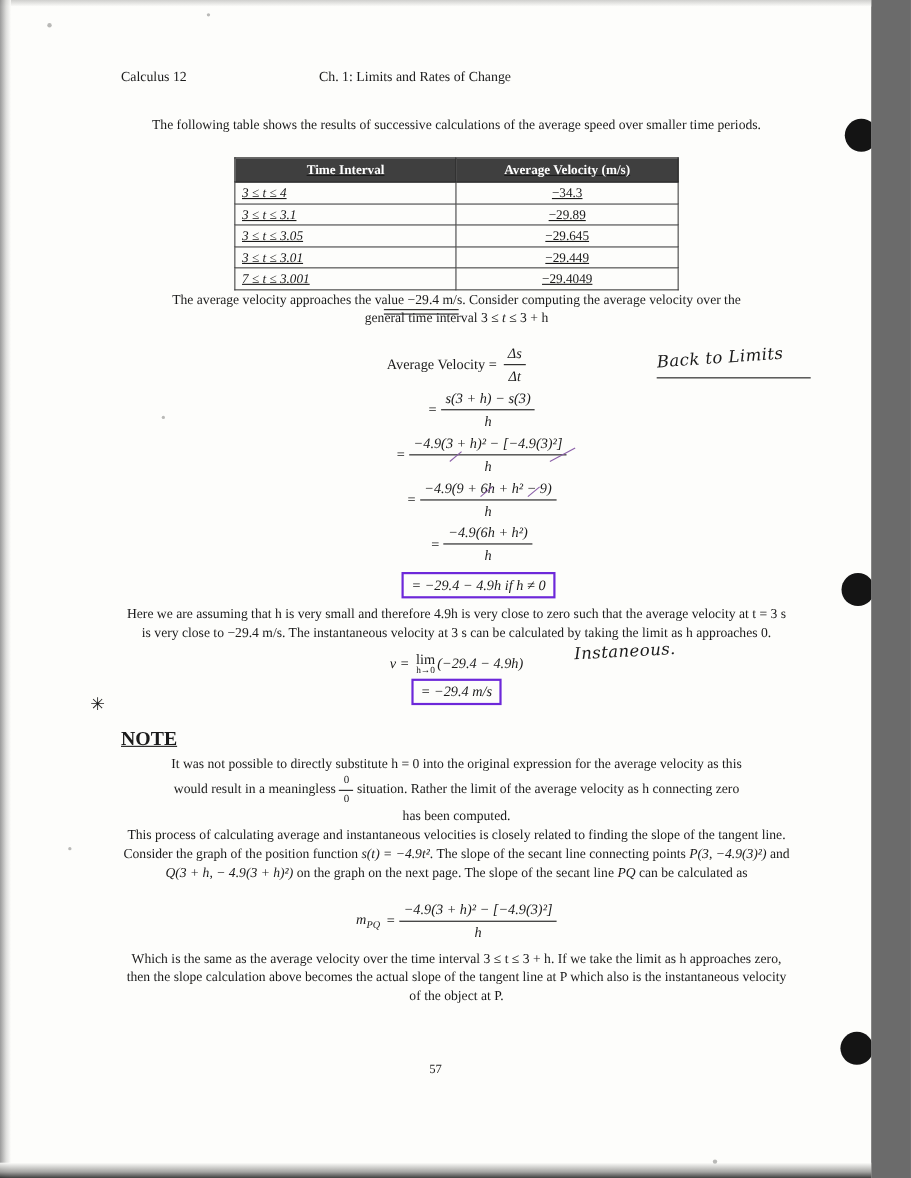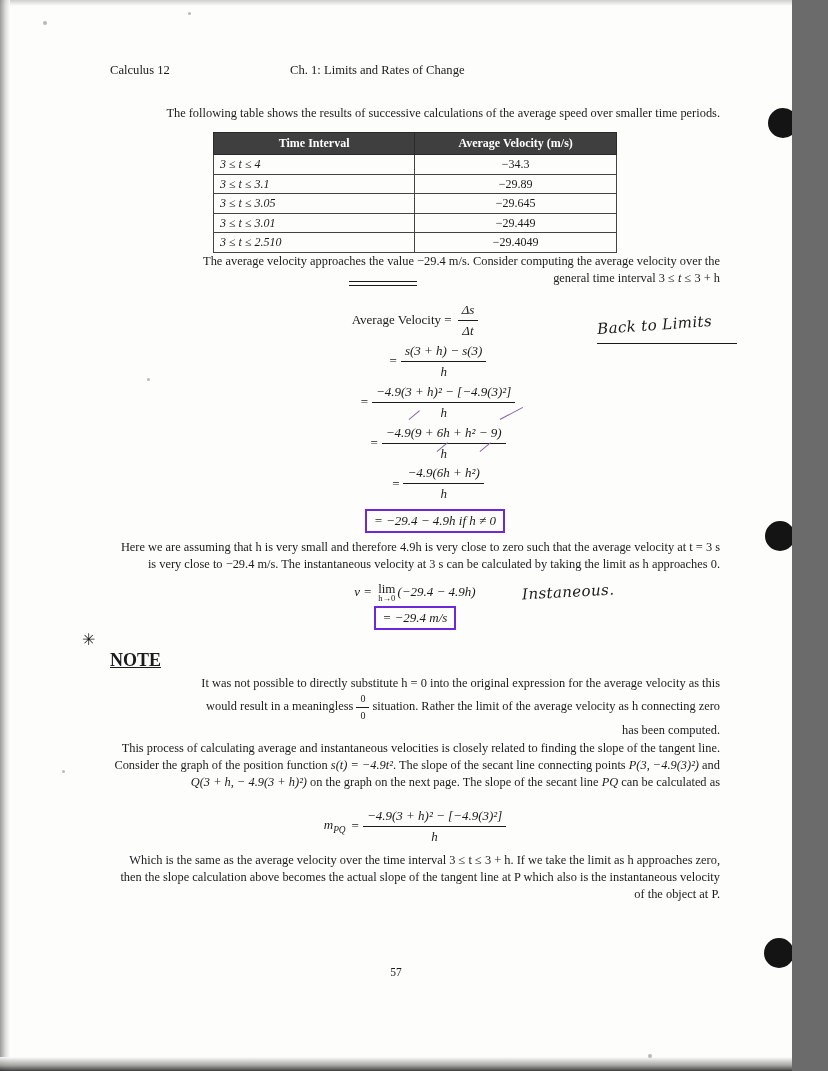--- a/index.html
+++ b/index.html
@@ -62,34 +62,35 @@
   }
 
   .header-row {
     display: flex;
     align-items: baseline;
     margin-bottom: 26px;
   }
   .header-course { width: 180px; font-size: 12.6px; }
   .header-chapter { font-size: 12.6px; }
 
-  p.body { margin: 0 0 0 0; text-align: right; }
+  p.body { margin: 0 0 0 0; text-align: center; }
   .mt10 { margin-top: 10px; }
   .mt14 { margin-top: 14px; }
   .mt18 { margin-top: 18px; }
   .mt22 { margin-top: 22px; }
 
   i.m, .mi { font-style: italic; }
 
   
   table.data {
     border-collapse: collapse;
-    margin: 10px auto 0 auto;
+    margin: 21px auto 0 auto;
     width: 404px;
     font-size: 12px;
+    text-decoration: underline;
   }
   table.data th {
     background: #3f3f3f;
     color: #ffffff;
     font-weight: bold;
     border: 1px solid #2a2a2a;
     padding: 2px 4px;
     font-size: 12px;
   }
   table.data td {
@@ -247,21 +248,21 @@
         </tr>
         <tr>
           <td class="left mi">3 ≤ t ≤ 3.05</td>
           <td class="right">−29.645</td>
         </tr>
         <tr>
           <td class="left mi">3 ≤ t ≤ 3.01</td>
           <td class="right">−29.449</td>
         </tr>
         <tr>
-          <td class="left mi">3 ≤ t ≤ 2.510</td>
+          <td class="left mi">7 ≤ t ≤ 3.001</td>
           <td class="right">−29.4049</td>
         </tr>
       </tbody>
     </table>
 
     <p class="body mt10">The average velocity approaches the value −29.4 m/s. Consider computing the average velocity over the</p>
     <p class="body">
       <span>general time interval 3 ≤ </span><i class="m">t</i><span> ≤ 3 + h</span>
     </p>
 

